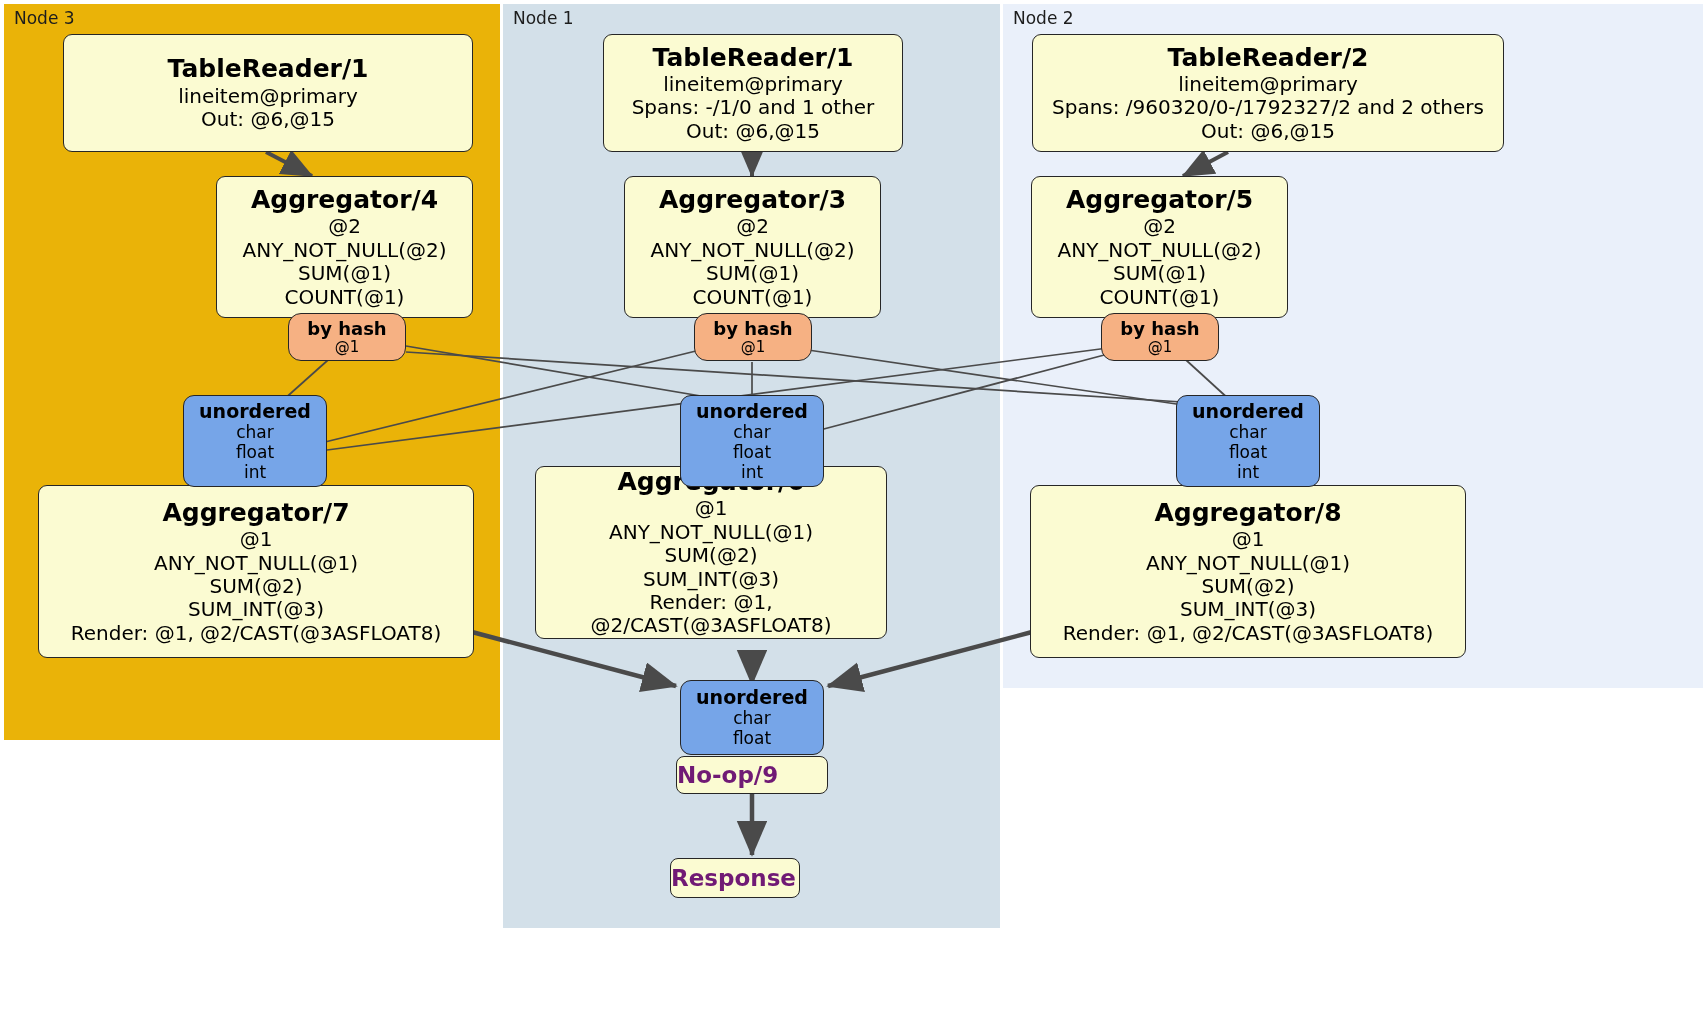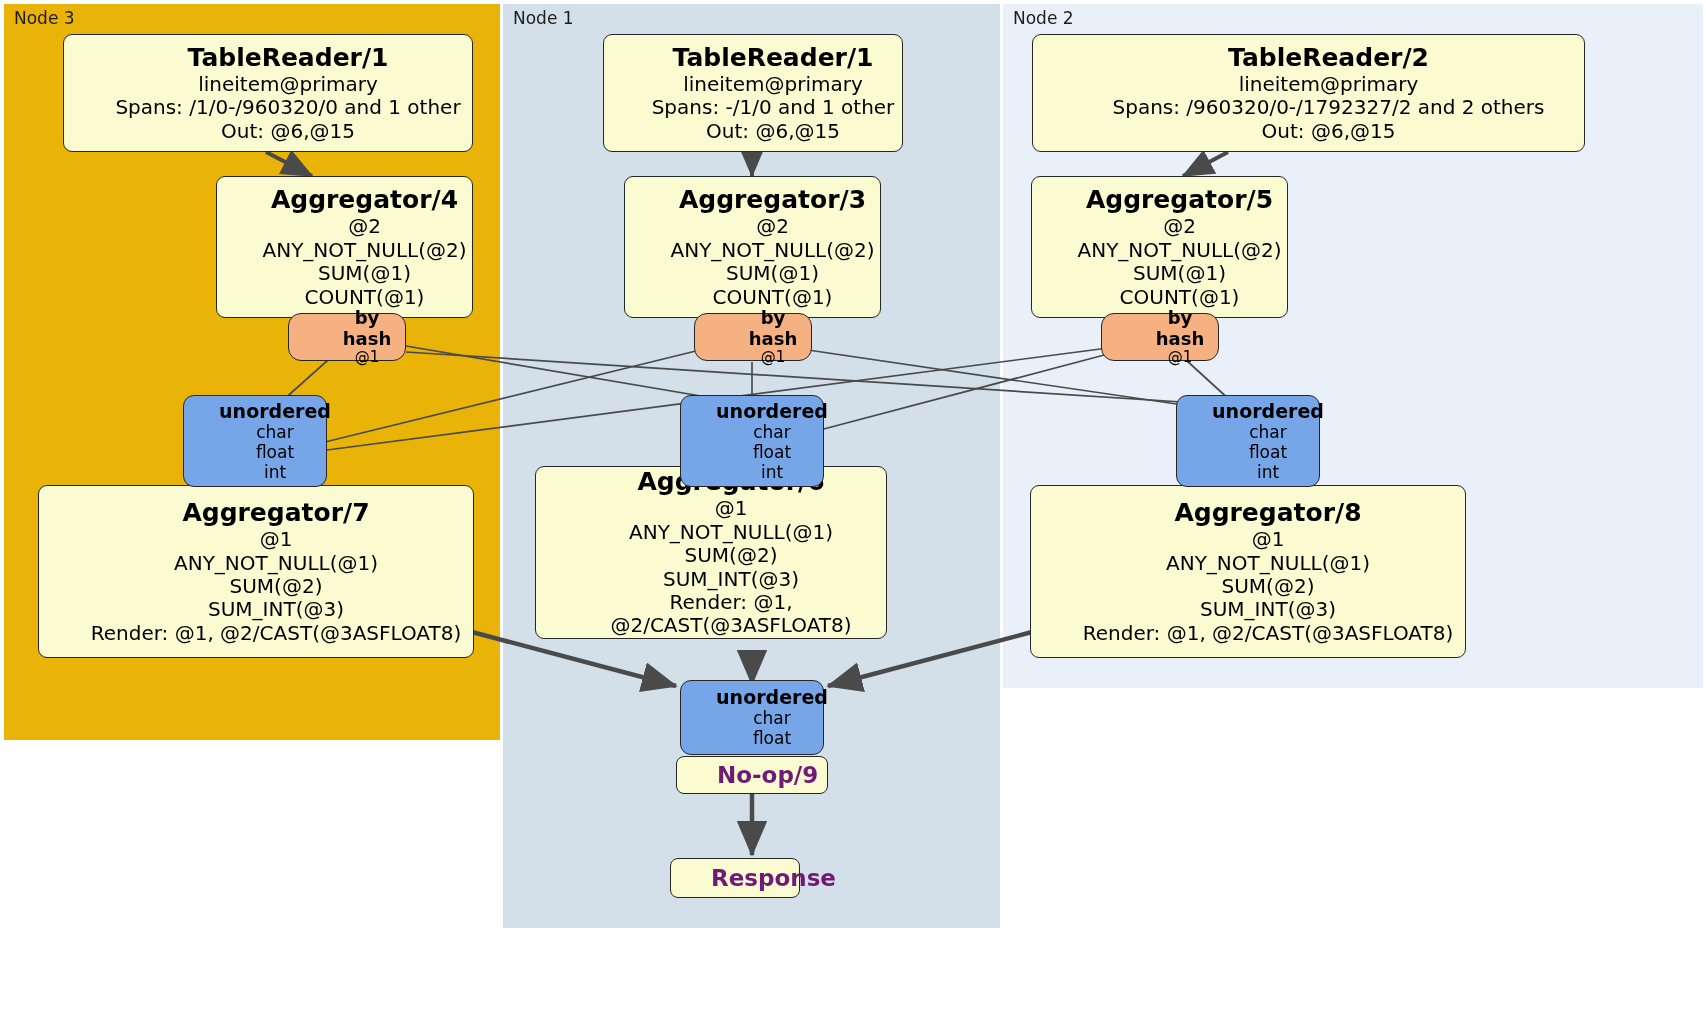--- a/index.html
+++ b/index.html
@@ -18,21 +18,21 @@
   }
 
   
   #edges{position:absolute;left:0;top:0;width:1706px;height:1016px;pointer-events:none;}
 
   
   .box{
     position:absolute;box-sizing:border-box;
     border:1.6px solid #262626;
     display:flex;flex-direction:column;align-items:center;justify-content:center;
-    text-align:center;line-height:1.17;padding-left:40px;
+    text-align:center;line-height:1.17;
   }
   .box .ttl{font-weight:bold;}
   .box .ln{font-weight:normal;}
 
   .proc{
     background:#fbfbd2;border-radius:9px;
     font-size:20px;color:#000;
   }
   .proc .ttl{font-size:25px;margin-bottom:1px;}
 
@@ -100,32 +100,31 @@
     <path d="M472,632 L676,686" stroke="#4a4a4a" stroke-width="4.5" fill="none" marker-end="url(#ahs)"></path>
     <path d="M752,660 L752,684" stroke="#4a4a4a" stroke-width="4.5" fill="none" marker-end="url(#ahs)"></path>
     <path d="M1032,632 L828,686" stroke="#4a4a4a" stroke-width="4.5" fill="none" marker-end="url(#ahs)"></path>
 
     <path d="M752,792 L752,855" stroke="#4a4a4a" stroke-width="4.5" fill="none" marker-end="url(#ahs)"></path>
   </svg>
 
   <div class="box proc" style="left:63px;top:34px;width:410px;height:118px;">
     <div class="ttl">TableReader/1</div>
     <div class="ln">lineitem@primary</div>
-    <div class="ln">Spans: /1/0-/960320/0 and 1 other</div>
     <div class="ln">Out: @6,@15</div>
   </div>
 
   <div class="box proc" style="left:603px;top:34px;width:300px;height:118px;">
     <div class="ttl">TableReader/1</div>
     <div class="ln">lineitem@primary</div>
     <div class="ln">Spans: -/1/0 and 1 other</div>
     <div class="ln">Out: @6,@15</div>
   </div>
 
-  <div class="box proc" style="left:1032px;top:34px;width:553px;height:118px;">
+  <div class="box proc" style="left:1032px;top:34px;width:472px;height:118px;">
     <div class="ttl">TableReader/2</div>
     <div class="ln">lineitem@primary</div>
     <div class="ln">Spans: /960320/0-/1792327/2 and 2 others</div>
     <div class="ln">Out: @6,@15</div>
   </div>
 
   <div class="box proc" style="left:216px;top:176px;width:257px;height:142px;">
     <div class="ttl">Aggregator/4</div>
     <div class="ln">@2</div>
     <div class="ln">ANY_NOT_NULL(@2)</div>

